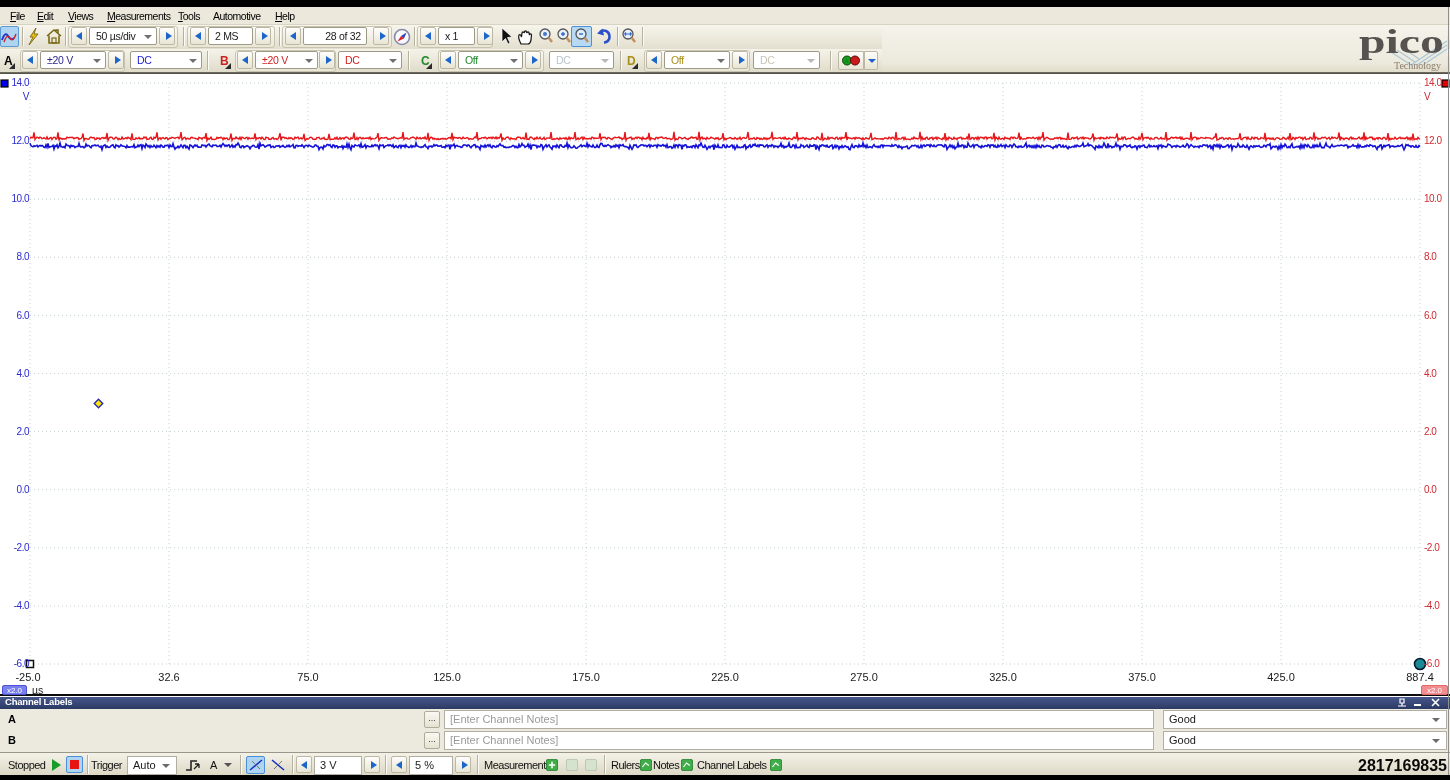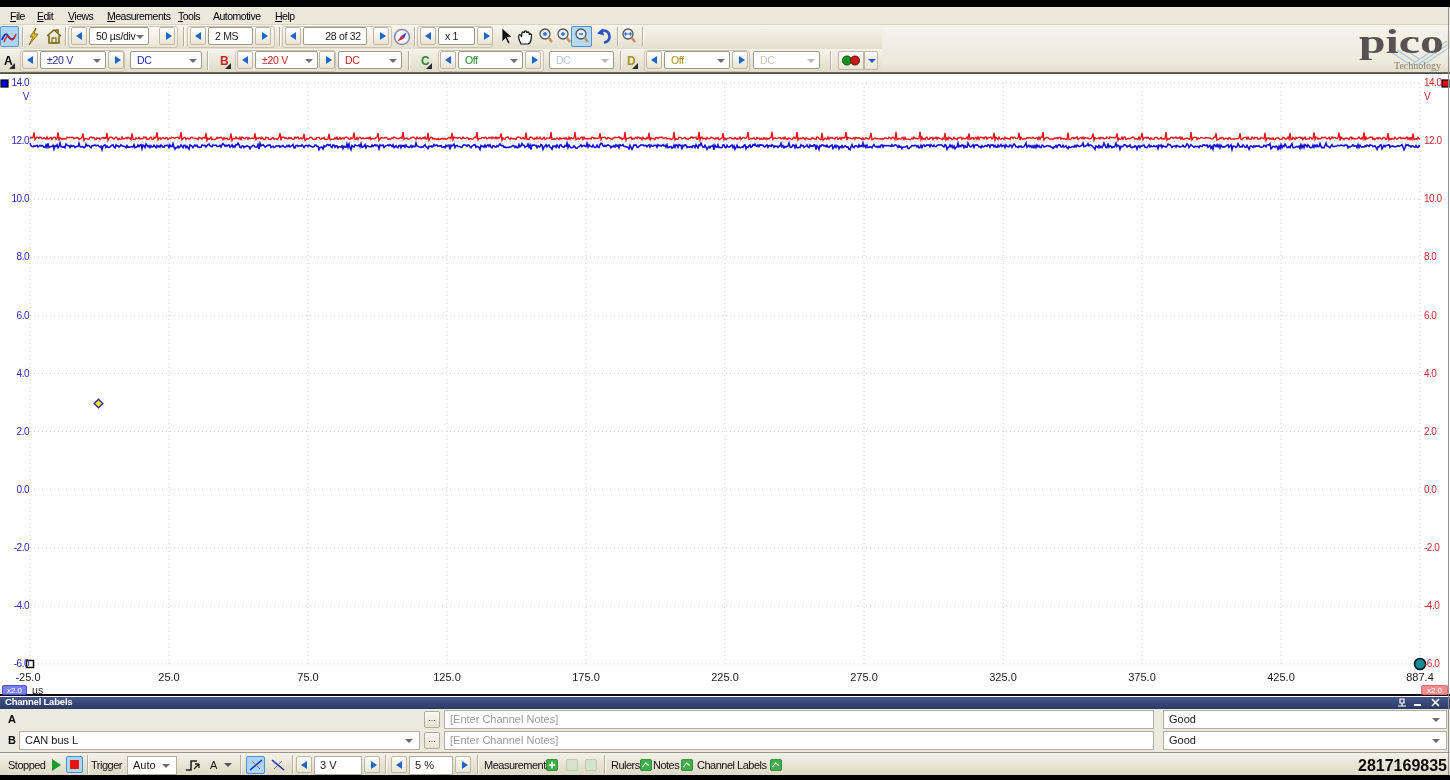--- a/index.html
+++ b/index.html
@@ -92,21 +92,21 @@
     </svg>
 
     <svg width="18" height="17" style="position:absolute;left:45px;top:3px">
       <path d="M2,8 L9,2 L16,8 M4,7.5 L4,15 L14,15 L14,7.5 M11,4 L11,2 L13,2 L13,5.5" fill="none" stroke="#7a6a18" stroke-width="1.6"></path>
       <rect x="7" y="10" width="4" height="5" fill="none" stroke="#7a6a18" stroke-width="1.2"></rect>
     </svg>
     <div class="sep" style="left:65px"></div>
 
     <div class="grp" style="left:68px;width:110px"></div>
     <div class="abtn l" style="left:71px"></div>
-    <div class="combo" style="left:89px;width:60px">50 µs/div<span class="da"></span></div>
+    <div class="combo" style="left:89px;width:68px">50 µs/div<span class="da"></span></div>
     <div class="abtn r" style="left:159px"></div>
     <div class="sep" style="left:183px"></div>
 
     <div class="grp" style="left:187px;width:88px"></div>
     <div class="abtn l" style="left:190px"></div>
     <div class="combo" style="left:208px;width:45px">2 MS</div>
     <div class="abtn r" style="left:255px"></div>
     <div class="sep" style="left:279px"></div>
 
     <div class="grp" style="left:282px;width:110px"></div>
@@ -275,21 +275,21 @@
     <div class="ylab r" style="top:177px">8.0</div>
     <div class="ylab r" style="top:236px">6.0</div>
     <div class="ylab r" style="top:294px">4.0</div>
     <div class="ylab r" style="top:352px">2.0</div>
     <div class="ylab r" style="top:410px">0.0</div>
     <div class="ylab r" style="top:468px">-2.0</div>
     <div class="ylab r" style="top:526px">-4.0</div>
     <div class="ylab r" style="top:584px">-6.0</div>
 
     <div class="xlab" style="left:8px">-25.0</div>
-    <div class="xlab" style="left:149px">25.0</div>
+    <div class="xlab" style="left:149px">32.6</div>
     <div class="xlab" style="left:288px">75.0</div>
     <div class="xlab" style="left:427px">125.0</div>
     <div class="xlab" style="left:566px">175.0</div>
     <div class="xlab" style="left:705px">225.0</div>
     <div class="xlab" style="left:844px">275.0</div>
     <div class="xlab" style="left:983px">325.0</div>
     <div class="xlab" style="left:1122px">375.0</div>
     <div class="xlab" style="left:1261px">425.0</div>
     <div class="xlab" style="left:1398px;width:44px">887.4</div>
 
@@ -308,21 +308,20 @@
   </div>
 
   <div id="rowA" class="abs">
     <span class="rowlbl">A</span>
     <div class="abs" style="left:424px;top:2px;width:16px;height:17px;background:linear-gradient(#faf8f2,#e6e2d2);border:1px solid #b0ac9c;border-radius:2px;font-size:9px;text-align:center;line-height:13px;color:#333">...</div>
     <div class="fld" style="left:444px;width:710px;color:#9a9a9a">[Enter Channel Notes]</div>
     <div class="fld" style="left:1163px;width:284px">Good<span class="da"></span></div>
   </div>
   <div id="rowB" class="abs">
     <span class="rowlbl">B</span>
-    <div class="fld" style="left:19px;width:401px">CAN bus L<span class="da"></span></div>
     <div class="abs" style="left:424px;top:2px;width:16px;height:17px;background:linear-gradient(#faf8f2,#e6e2d2);border:1px solid #b0ac9c;border-radius:2px;font-size:9px;text-align:center;line-height:13px;color:#333">...</div>
     <div class="fld" style="left:444px;width:710px;color:#9a9a9a">[Enter Channel Notes]</div>
     <div class="fld" style="left:1163px;width:284px">Good<span class="da"></span></div>
   </div>
 
   <div id="statusbar" class="abs">
     <span class="txt" style="left:8px">Stopped</span>
     <span class="abs" style="left:52px;top:6px;width:0;height:0;border-top:6px solid transparent;border-bottom:6px solid transparent;border-left:9px solid #1a9a28"></span>
     <div class="abs" style="left:66px;top:3px;width:17px;height:17px;background:#aed4f2;border:1px solid #4a90d9;border-radius:2px">
       <span class="abs" style="left:3px;top:3px;width:9px;height:9px;background:#e81414"></span>

